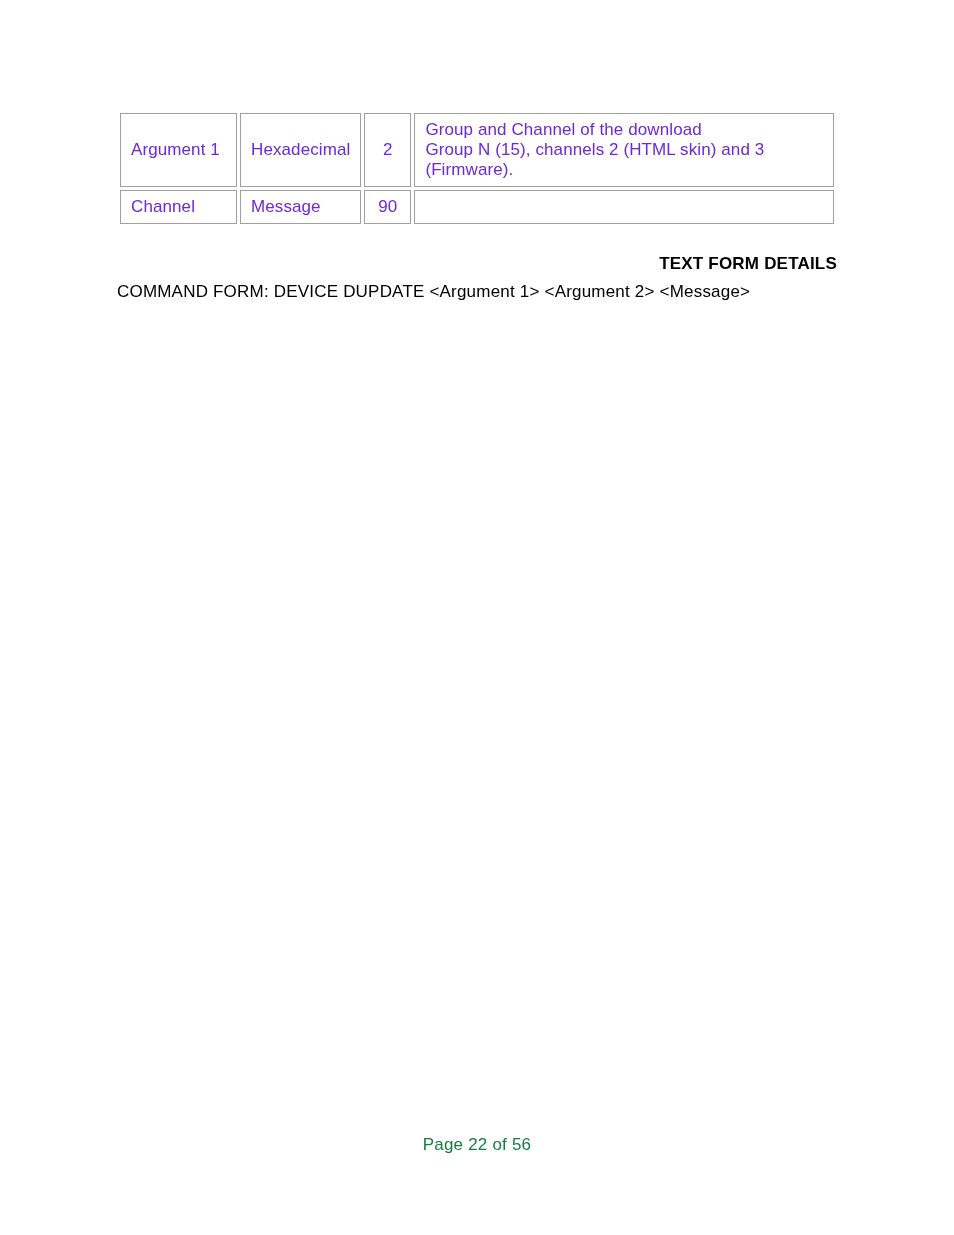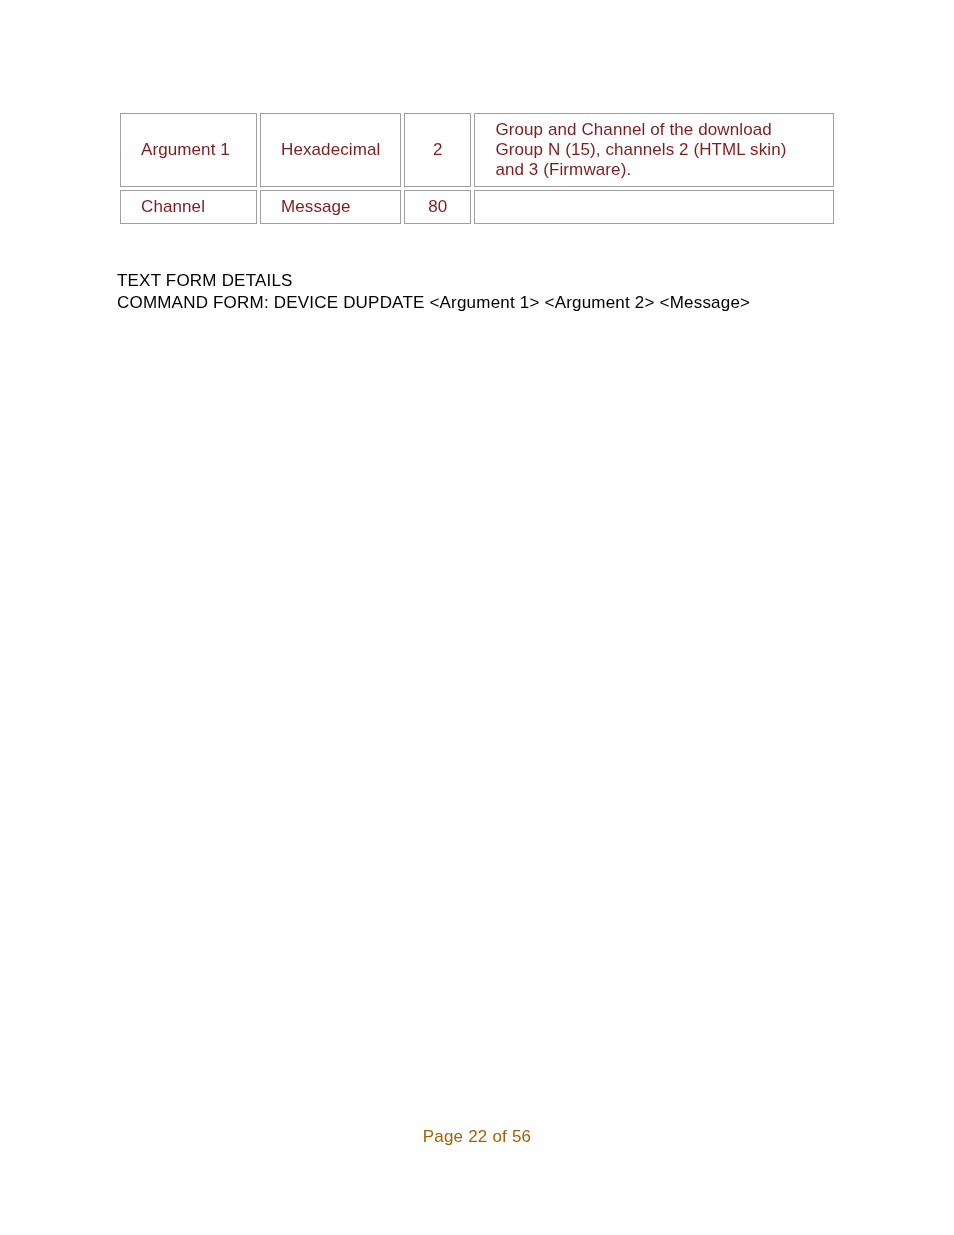--- a/index.html
+++ b/index.html
@@ -16,71 +16,72 @@
     box-sizing: border-box;
     padding: 110px 117px 0 117px;
   }
   .tbl {
     width: 100%;
     border-collapse: separate;
     border-spacing: 3px;
   }
   .tbl td {
     border: 1px solid #a0a0a0;
-    padding: 6px 20px;
+    padding: 6px 10px;
     font-size: 17px;
-    color: #7f1d1d;
+    color: #6d28d9;
     vertical-align: middle;
     font-weight: 400;
     letter-spacing: 0.1px;
   }
   .c0 { width: 95px; text-align: left; }
   .c1 { width: 98px; text-align: left; }
   .c2 { width: 25px;  text-align: center; }
   .c3 { text-align: left; }
   .section-title {
-    margin-top: 44px;
-    font-weight: 400;
+    margin-top: 27px;
+    font-weight: 700;
     font-size: 17px;
     letter-spacing: 0.2px;
+    text-align: right;
   }
   .command-form {
     font-size: 17px;
     letter-spacing: 0.2px;
-    margin-top: 2px;
+    margin-top: 8px;
   }
   .footer {
     position: absolute;
-    bottom: 88px;
+    bottom: 80px;
     left: 0;
     width: 100%;
     text-align: center;
     font-size: 17px;
-    color: #a16207;
+    color: #15803d;
     letter-spacing: 0.2px;
   }
 </style>
 </head>
 <body>
 
 <div class="page">
 
   <table class="tbl">
     <tbody>
       <tr>
         <td class="c0">Argument 1</td>
         <td class="c1">Hexadecimal</td>
         <td class="c2">2</td>
         <td class="c3" style="white-space: pre-line;">Group and Channel of the download
 Group N (15), channels 2 (HTML skin) and 3 (Firmware).</td>
       </tr>
       <tr>
         <td class="c0">Channel</td>
         <td class="c1">Message</td>
-        <td class="c2">80</td>
+        <td class="c2">90</td>
         <td class="c3"></td>
       </tr>
     </tbody>
   </table>
 
   <div class="section-title">TEXT FORM DETAILS</div>
   <div class="command-form">COMMAND FORM: DEVICE DUPDATE &lt;Argument 1&gt; &lt;Argument 2&gt; &lt;Message&gt;</div>
 
   <div class="footer">Page 22 of 56</div>
 </div>

